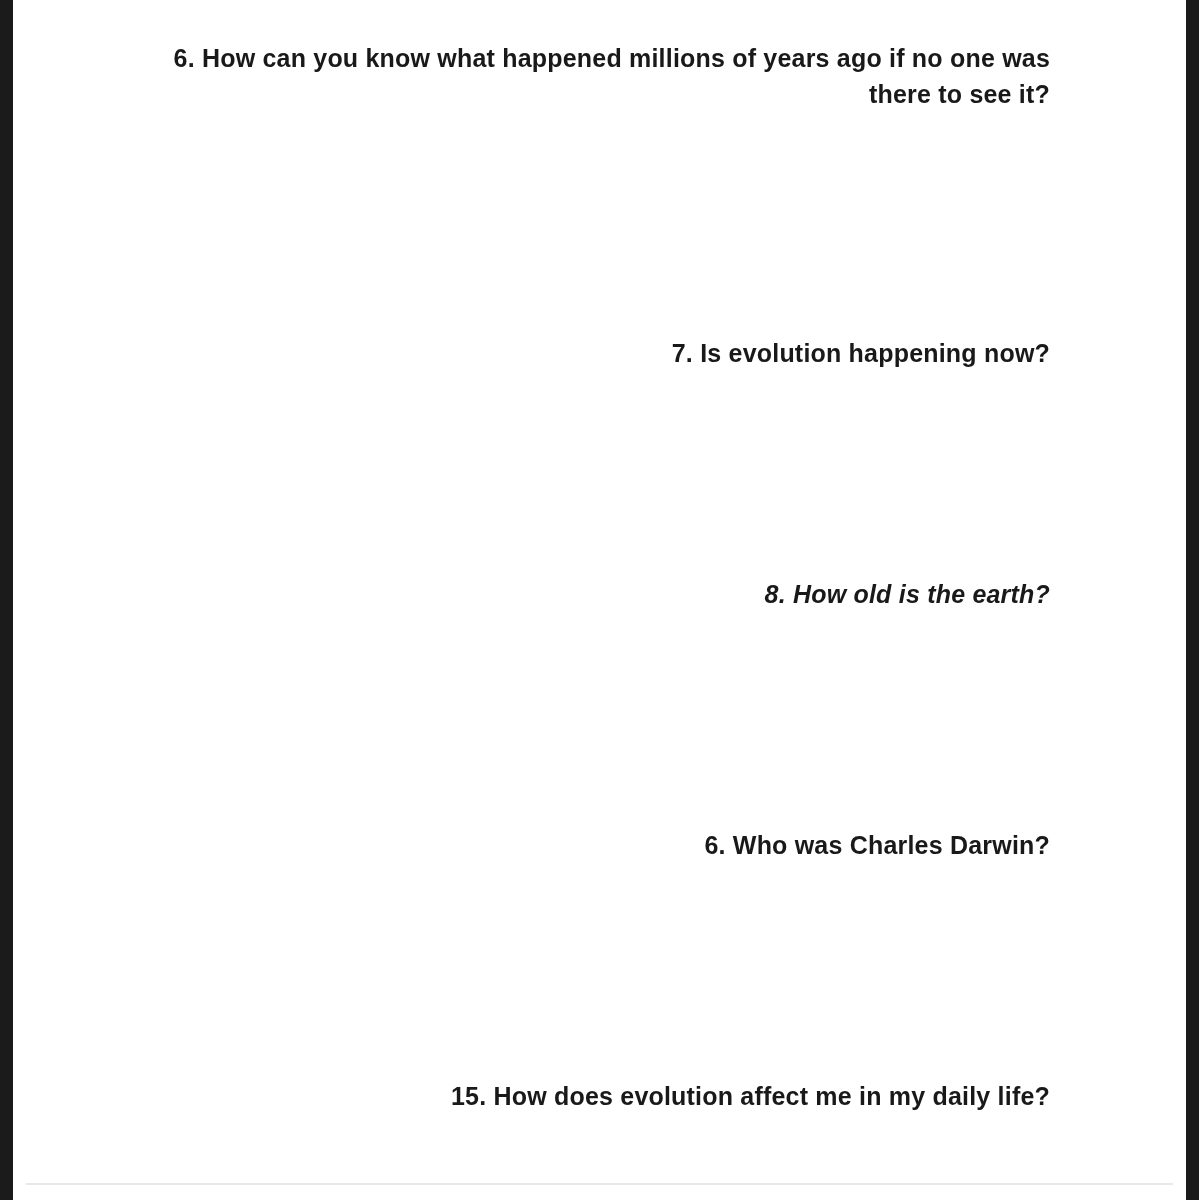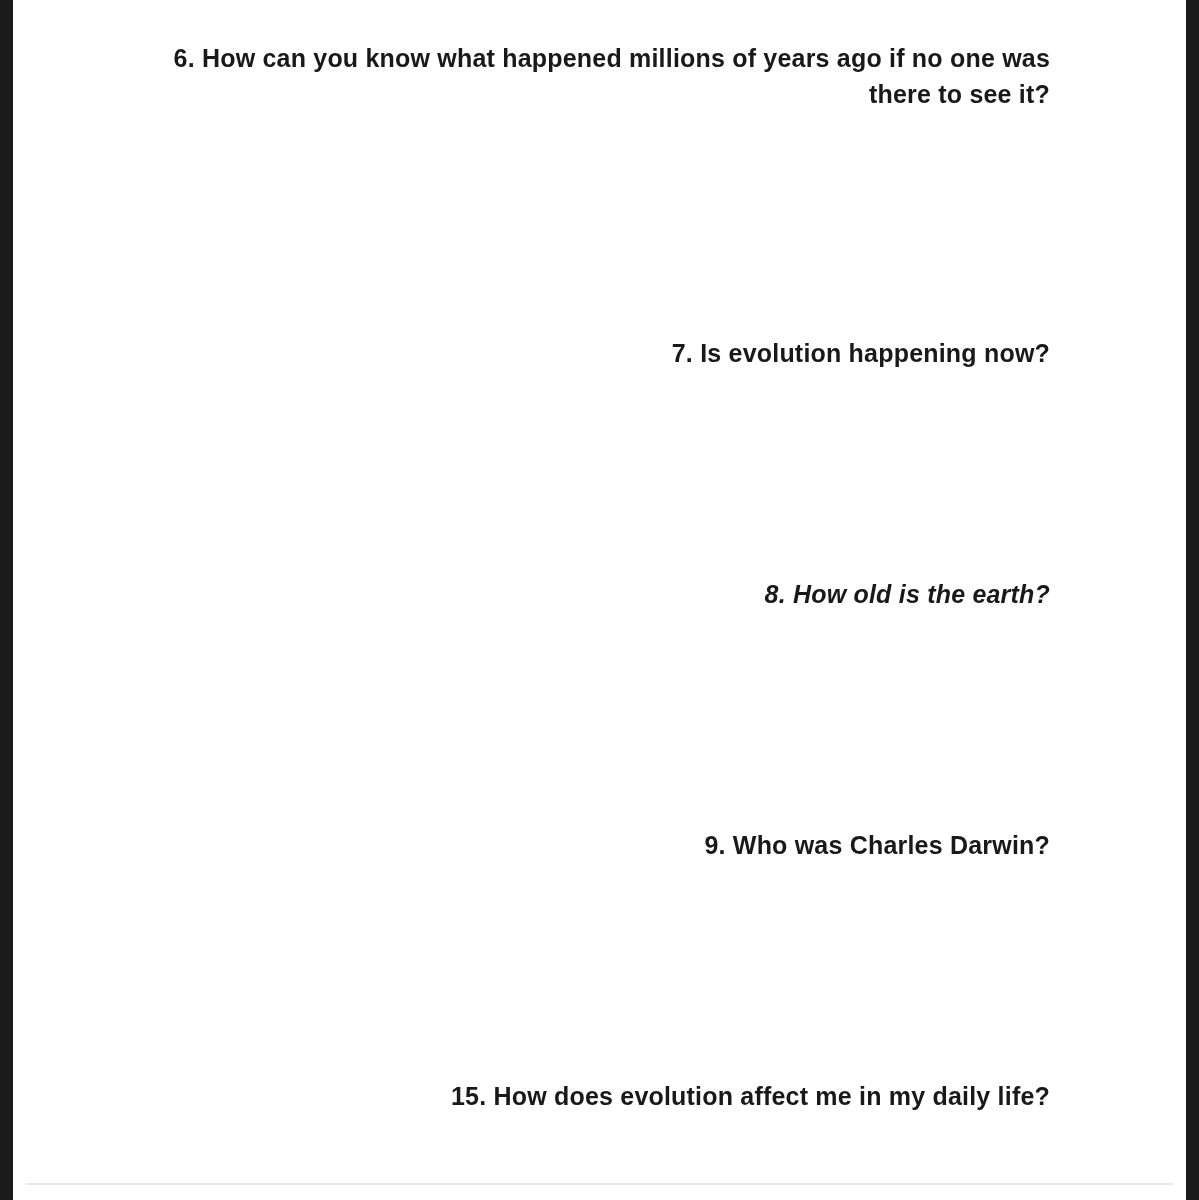--- a/index.html
+++ b/index.html
@@ -64,19 +64,19 @@
   <div class="edge-bar left"></div>
   <div class="edge-bar right"></div>
 
   <div class="page">
     <div class="question q6">6. How can you know what happened millions of years ago if no one was there to see it?</div>
 
     <div class="question q7">7. Is evolution happening now?</div>
 
     <div class="question q8">8. How old is the earth?</div>
 
-    <div class="question q9">9. Who was Charles Darwin?</div>
+    <div class="question q9">6. Who was Charles Darwin?</div>
 
     <div class="question q10">15. How does evolution affect me in my daily life?</div>
 
     <div class="page-break-line"></div>
   </div>
 </div>
 
 </body></html>

